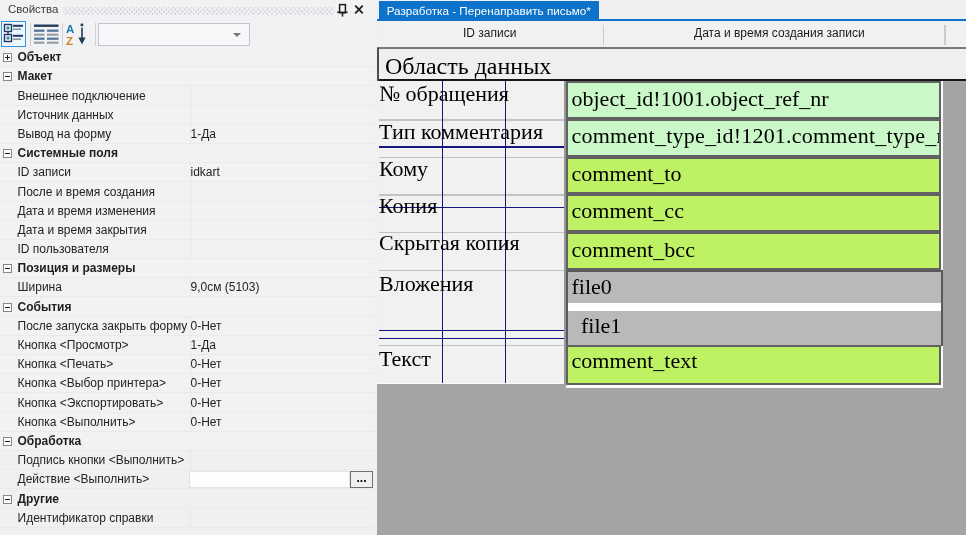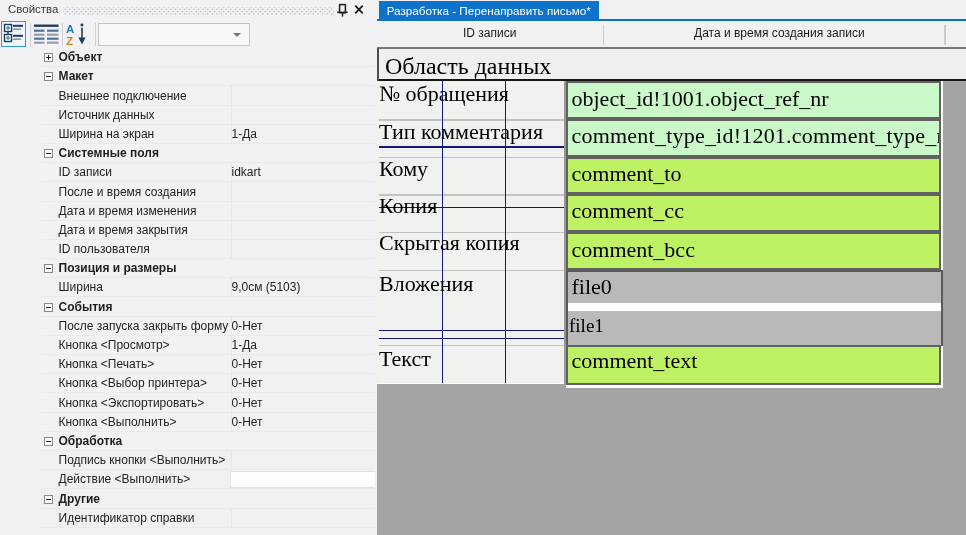--- a/index.html
+++ b/index.html
@@ -11,21 +11,21 @@
   #dots { left:63px; top:6.5px; width:271px; height:8px;
     background-image: radial-gradient(circle, #b6b6bc 0.7px, transparent 1px),
                       radial-gradient(circle, #b6b6bc 0.7px, transparent 1px);
     background-size:4.6px 4.6px; background-position:0 0, 2.3px 2.3px; }
   .sep { width:1px; background:#cfcfd4; top:23px; height:23px; }
   #combo { left:98px; top:23px; width:152px; height:23px; background:#f7f7f9; border:1px solid #c3c3cb; }
   #combo .arr { position:absolute; right:8px; top:9px; width:0; height:0;
     border-left:4px solid transparent; border-right:4px solid transparent; border-top:4px solid #767676; }
   #btn1 { left:1px; top:21px; width:25px; height:26px; border:1px solid #3095e3; background:#eff6fc; }
   
-  #grid { left:0; top:48px; width:375px;margin-left:41px; }
+  #grid { left:0; top:48px; width:375px; }
   .prow { position:relative; height:19.2px; border-bottom:1px solid #eaeaed; overflow:hidden; }
   .prow .nm { position:absolute; left:17.5px; top:2.2px; font-size:12px; color:#232323; white-space:pre; }
   .prow .vl { position:absolute; left:190.5px; top:2.2px; font-size:12px; color:#232323; white-space:pre; }
   .prow .dv { position:absolute; left:190px; top:0; width:1px; height:100%; background:#e7e7ea; }
   .cat .nm { font-weight:bold; color:#1e1e1e; }
   .exp { position:absolute; left:3px; top:5.2px; width:9px; height:9px; border:1px solid #898989;
          background:#fdfdfd; }
   .exp:before { content:""; position:absolute; left:1px; top:3px; width:5px; height:1px; background:#1e1e1e; }
   .exp.plus:after { content:""; position:absolute; left:3px; top:1px; width:1px; height:5px; background:#1e1e1e; }
   
@@ -133,21 +133,21 @@
       <div class="prow">
         <div class="dv"></div>
         <div class="nm">Внешнее подключение</div>
       </div>
       <div class="prow">
         <div class="dv"></div>
         <div class="nm">Источник данных</div>
       </div>
       <div class="prow">
         <div class="dv"></div>
-        <div class="nm">Ширина на экран</div>
+        <div class="nm">Вывод на форму</div>
         <div class="vl">1-Да</div>
       </div>
       <div class="prow cat">
         <div class="exp"></div>
         <div class="nm">Системные поля</div>
       </div>
       <div class="prow">
         <div class="dv"></div>
         <div class="nm">ID записи</div>
         <div class="vl">idkart</div>
@@ -280,17 +280,17 @@
       <div class="lbl" style="top:266.6px">Текст</div>
 
       <div class="fld green" style="top:0; height:38.3px; line-height:31.5px">object_id!1001.object_ref_nr</div>
       <div class="fld green" style="top:38.3px; height:37.7px; line-height:30.5px; letter-spacing:0.22px">comment_type_id!1201.comment_type_name</div>
       <div class="fld white" style="top:76px; height:37.3px; line-height:30.3px">comment_to</div>
       <div class="fld white" style="top:113.3px; height:37.4px; line-height:30.4px">comment_cc</div>
       <div class="fld white" style="top:150.7px; height:38.3px; line-height:31.3px">comment_bcc</div>
 
       <div class="abs" style="left:189px; top:188.5px; width:376.5px; height:76px; border:2px solid #5a5a5a; background:#fff">
         <div style="position:absolute;left:0;top:0;width:372.5px;height:31.5px;background:#b9b9b9;font-family:'Liberation Serif',serif;font-size:22px;line-height:29.4px;padding-left:3.5px">file0</div>
-        <div style="position:absolute;left:0;top:39.5px;width:372.5px;height:44px;background:#b9b9b9;font-family:'Liberation Serif',serif;font-size:19px;line-height:29px;padding-left:1px">file1</div>
+        <div style="position:absolute;left:0;top:39.5px;width:372.5px;height:44px;background:#b9b9b9;font-family:'Liberation Serif',serif;font-size:22px;line-height:29px;padding-left:13px">file1</div>
       </div>
       <div class="fld white" style="top:263.6px; height:40px; line-height:27.2px">comment_text</div>
     </div>
   </div>
 
 </body></html>

